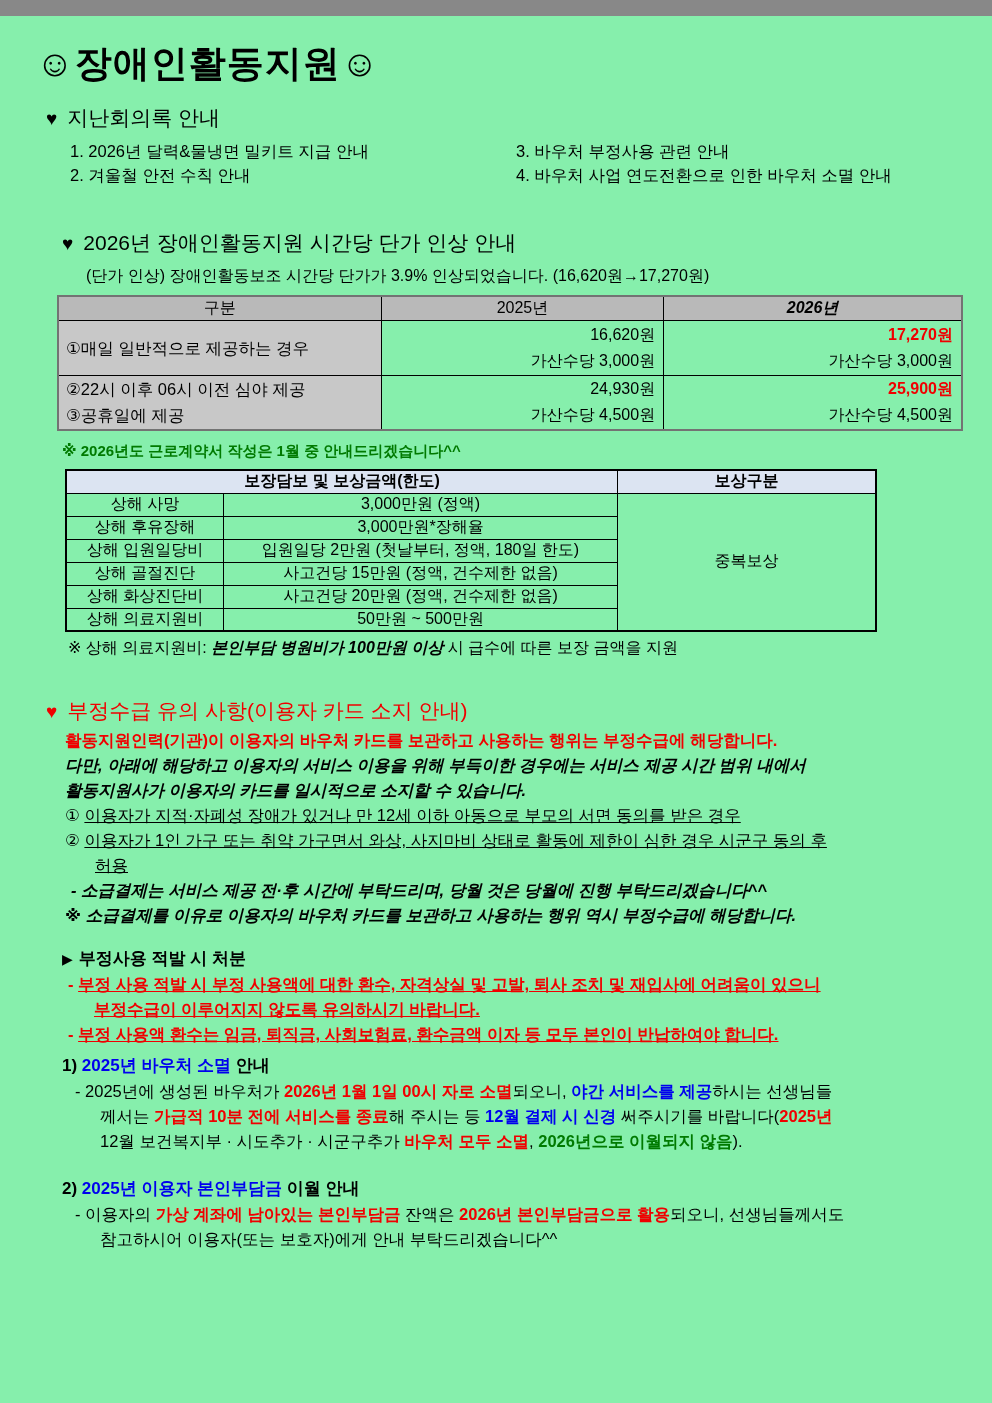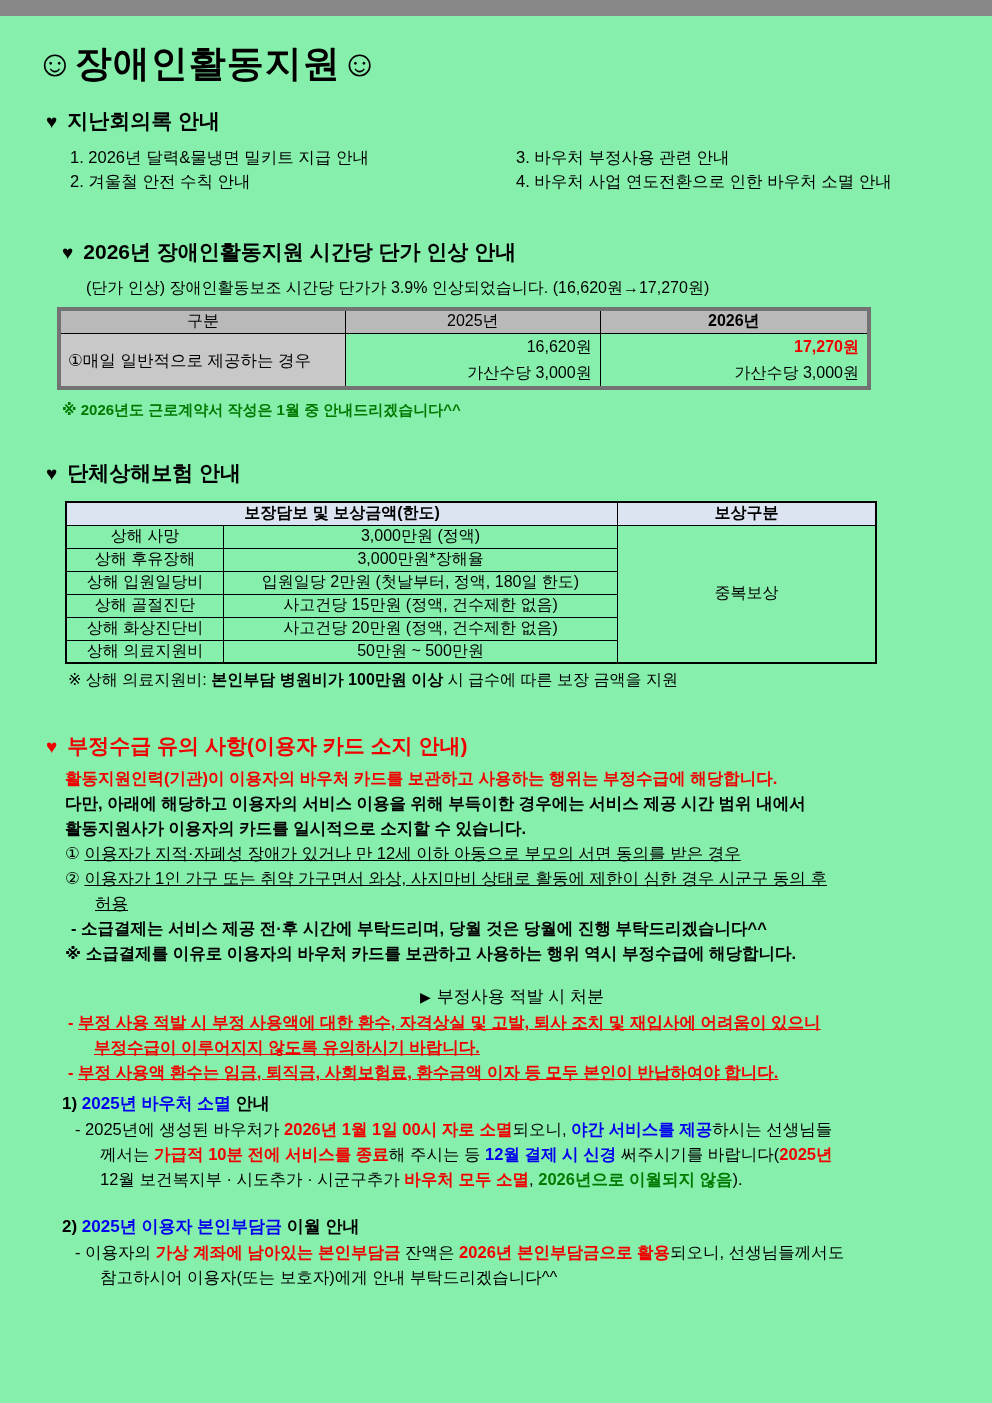--- a/index.html
+++ b/index.html
@@ -3,58 +3,58 @@
 <meta charset="utf-8">
 <style>
   * { margin:0; padding:0; box-sizing:border-box; }
   body { background:#888; }
   .page {
     width:992px; height:1403px; margin:16px auto; background:#86efac;
     font-family:"Liberation Sans","DejaVu Sans",sans-serif; color:#000;
     padding:26px 30px 0 36px; position:relative; overflow:hidden;
   }
   .title-row { font-size:37px; font-weight:900; letter-spacing:1px; line-height:44px; }
-  .sec-head { font-size:21px; font-weight:700; line-height:38px; margin-left:10px; }
+  .sec-head { font-size:21px; font-weight:400; line-height:32px; margin-left:10px; }
   .sec-head .heart { font-size:19px; margin-right:10px; }
   .sec-head.red { color:#f00000; }
   .body-txt { font-size:16.5px; line-height:25px; }
-  .b  { font-weight:bold; }
+  .b  { font-weight:bold;font-style:italic; }
   .rb { color:#f00000; font-weight:bold; }
   .bb { color:#0000ee; font-weight:bold; }
   .gb { color:#007a00; font-weight:bold; }
   .u  { text-decoration:underline; }
   
   .minutes-grid { margin:4px 0 0 34px; font-size:16.5px; line-height:24px; }
   .minutes-row { display:flex; }
   .minutes-row .l { width:446px; }
   
   .rate-sub { margin:6px 0 0 50px; font-size:16px; }
   table { border-collapse:collapse; }
-  .rate-table { margin:8px 0 0 21px; width:814px; font-size:16px; border:4px solid #737373; }
+  .rate-table { margin:8px 0 0 21px; width:906px; font-size:16px; border:2px solid #737373; }
   .rate-table th, .rate-table td { border:1px solid #000; }
   .rate-table th { background:#b9b9b9; font-weight:normal; height:24px; text-align:center; }
   .rate-table th.b { font-weight:bold; }
   .rate-table td.lbl { background:#c8c8c8; padding-left:7px; font-size:16.5px; }
   .rate-table td.lbl div, .rate-table td.val div { line-height:26px; }
   .rate-table td.val { text-align:right; padding-right:8px; }
   .rate-table tr.r { height:55px; }
   .col-label{width:324px;} .col-2025{width:283px;} .col-2026{width:299px;}
   .rate-note { margin:11px 0 0 26px; font-size:15px; color:#007a00; font-weight:800; }
   
   .ins-intro { margin:7px 0 0 30px; font-size:16.5px; }
   .ins-table { margin:8px 0 0 29px; width:812px; font-size:16px; border:2px solid #000; text-align:center; }
   .ins-table th, .ins-table td { border:1px solid #000; height:23px; }
   .ins-table th { background:#dce4f2; font-weight:bold; }
   .ins-col-name{width:170px;} .ins-col-val{width:426px;} .ins-col-side{width:280px;}
   .ins-note { margin:6px 0 0 32px; font-size:16px; }
   
   .fraud-body { margin-left:29px; }
   .fraud-body .ind { margin-left:30px; }
   
-  .pen-head { margin-left:26px; font-size:17px; font-weight:400; line-height:25px;text-align:center; }
+  .pen-head { margin-left:26px; font-size:17px; font-weight:700; line-height:25px; }
   .pen-head .tri { font-size:14px; margin-right:6px; }
   .pen-items { margin-left:32px; }
   .pen-items .ind { margin-left:26px; }
   
   .v-subhead { margin-left:26px; font-size:17px; font-weight:800; line-height:26px; }
   .v-body { margin-left:39px; }
   .v-body .ind { margin-left:25px; }
   .mt16{margin-top:16px;} .mt40{margin-top:40px;} .mt34{margin-top:34px;}
   .mt36{margin-top:36px;} .mt18{margin-top:18px;} .mt24{margin-top:24px;}
   .mt6{margin-top:6px;}
@@ -100,27 +100,38 @@
           </td>
       <td class="val">
         <div>16,620원</div>
         <div>가산수당 3,000원</div>
       </td>
       <td class="val">
         <div class="rb">17,270원</div>
         <div>가산수당 3,000원</div>
       </td>
     </tr>
+    <tr class="r">
+      <td class="lbl">
+        <div>②22시 이후 06시 이전 심야 제공</div>
+        <div>③공휴일에 제공</div>
+      </td>
+      <td class="val">
+        <div>24,930원</div>
+        <div>가산수당 4,500원</div>
+      </td>
+      <td class="val">
+        <div class="rb">25,900원</div>
+        <div>가산수당 4,500원</div>
+      </td>
+    </tr>
   </tbody>
     </table>
   <div class="rate-note">※ 2026년도 근로계약서 작성은 1월 중 안내드리겠습니다^^</div>
 
-  <div class="sec-head mt34">
-    <span class="heart">♥</span><span>단체상해보험 안내</span>
-  </div>
 
   <table class="ins-table">
     <tbody>
         <tr>
       <th colspan="2">보장담보 및 보상금액(한도)</th>
       <th class="ins-col-side">보상구분</th>
     </tr>
     <tr>
       <td class="ins-col-name">상해 사망</td>
       <td class="ins-col-val">3,000만원 (정액)</td>

